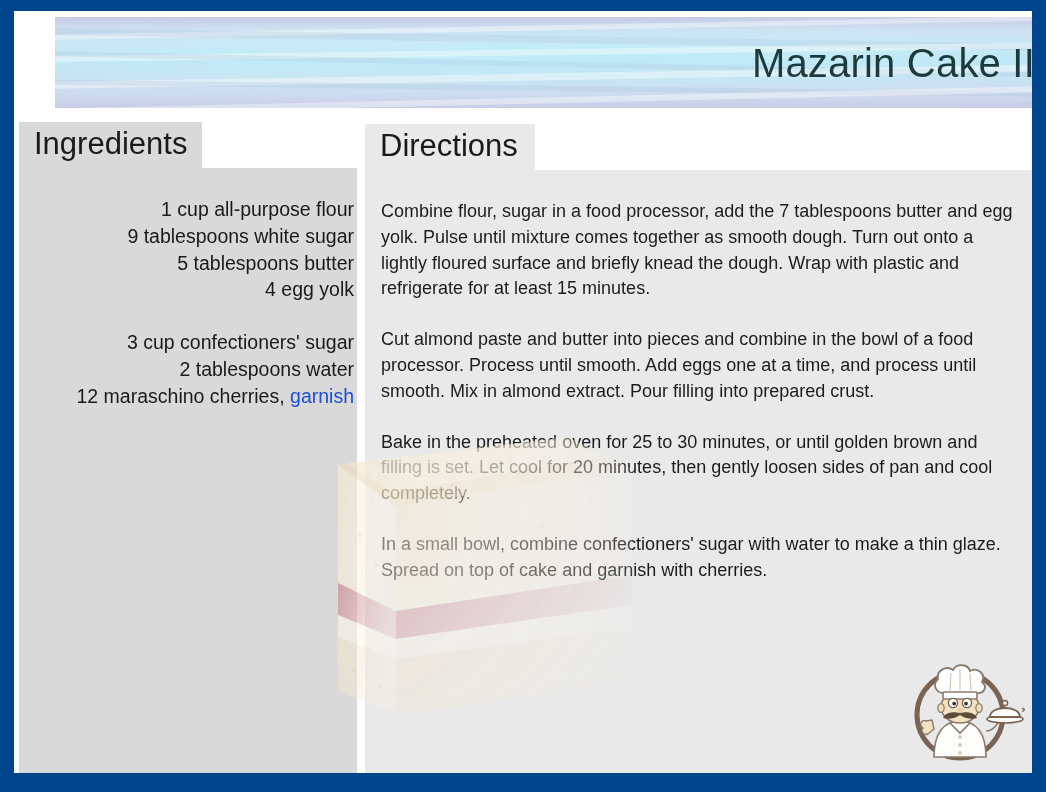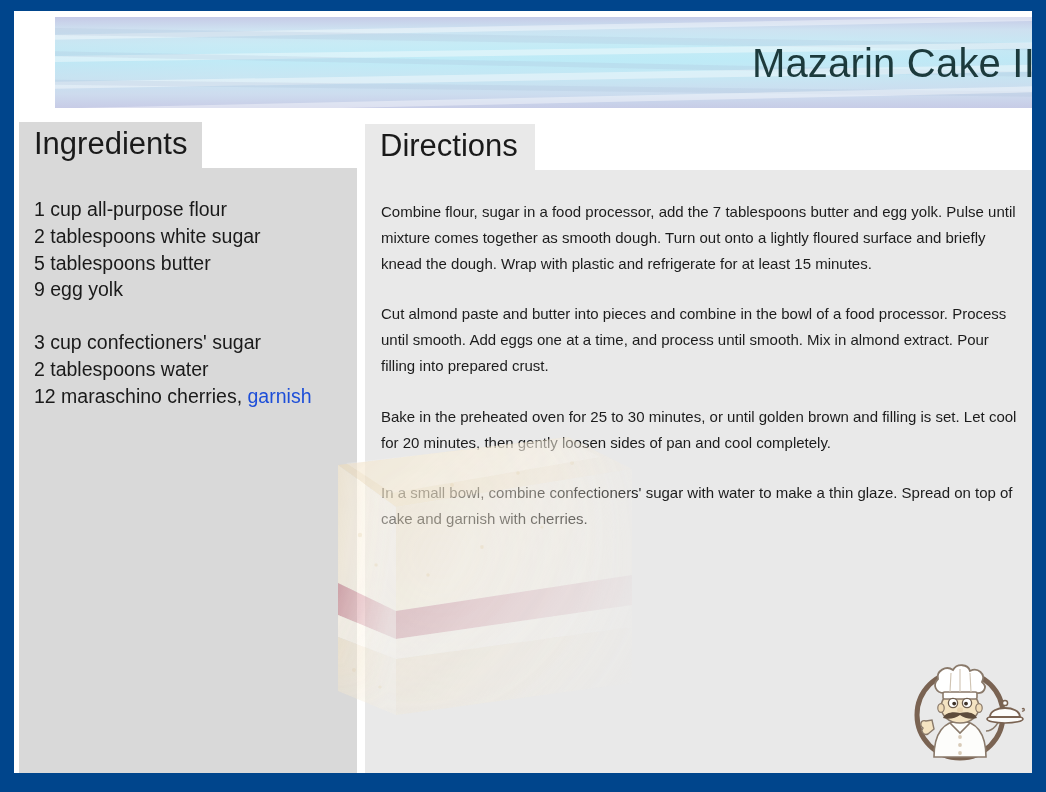--- a/index.html
+++ b/index.html
@@ -126,21 +126,21 @@
   #ingredients-list {
     position: absolute;
     left: 15px;
     top: 28px;
     width: 320px;
     font-size: 19.5px;
     line-height: 26.8px;
     color: #1a1a1a;
     z-index: 5;
   }
-  #ingredients-list .ing-group { margin-bottom: 26px; }
+  #ingredients-list .ing-group { margin-bottom: 26px; text-align: right; }
   #ingredients-list .ing-line { white-space: nowrap; }
   #ingredients-list .ing-note { color: #1d4ed8; }
 
   
   #directions-tab {
     left: 351px;
     top: 113px;
     width: 170px;
     background: #e9e9e9;
     text-decoration: underline;
@@ -150,21 +150,21 @@
     top: 159px;
     width: 667px;
     height: 603px;
     background: #e9e9e9;
   }
   #directions-steps {
     position: absolute;
     left: 16px;
     top: 29px;
     width: 640px;
-    font-size: 15px;
+    font-size: 18px;
     line-height: 25.8px;
     color: #1c1c1c;
     z-index: 5;
   }
   #directions-steps p { margin-bottom: 25px; }
 
   
   #chef-logo {
     position: absolute;
     right: 6px;
@@ -196,23 +196,23 @@
     <div id="ingredients-tab" class="panel-tab">
       <div class="panel-heading">Ingredients</div>
     </div>
 
     <div id="ingredients-body" class="panel-body">
 
       <div id="ingredients-list">
 
         <div class="ing-group">
           <div class="ing-line">1 cup all-purpose flour</div>
-          <div class="ing-line">2 tablespoons white sugar</div>
+          <div class="ing-line">9 tablespoons white sugar</div>
           <div class="ing-line">5 tablespoons butter</div>
-          <div class="ing-line">9 egg yolk</div>
+          <div class="ing-line">4 egg yolk</div>
         </div>
 
 
         <div class="ing-group">
           <div class="ing-line">3 cup confectioners' sugar</div>
           <div class="ing-line">2 tablespoons water</div>
           <div class="ing-line"><span>12 maraschino cherries, </span><span class="ing-note">garnish</span></div>
         </div>
 
       </div>

